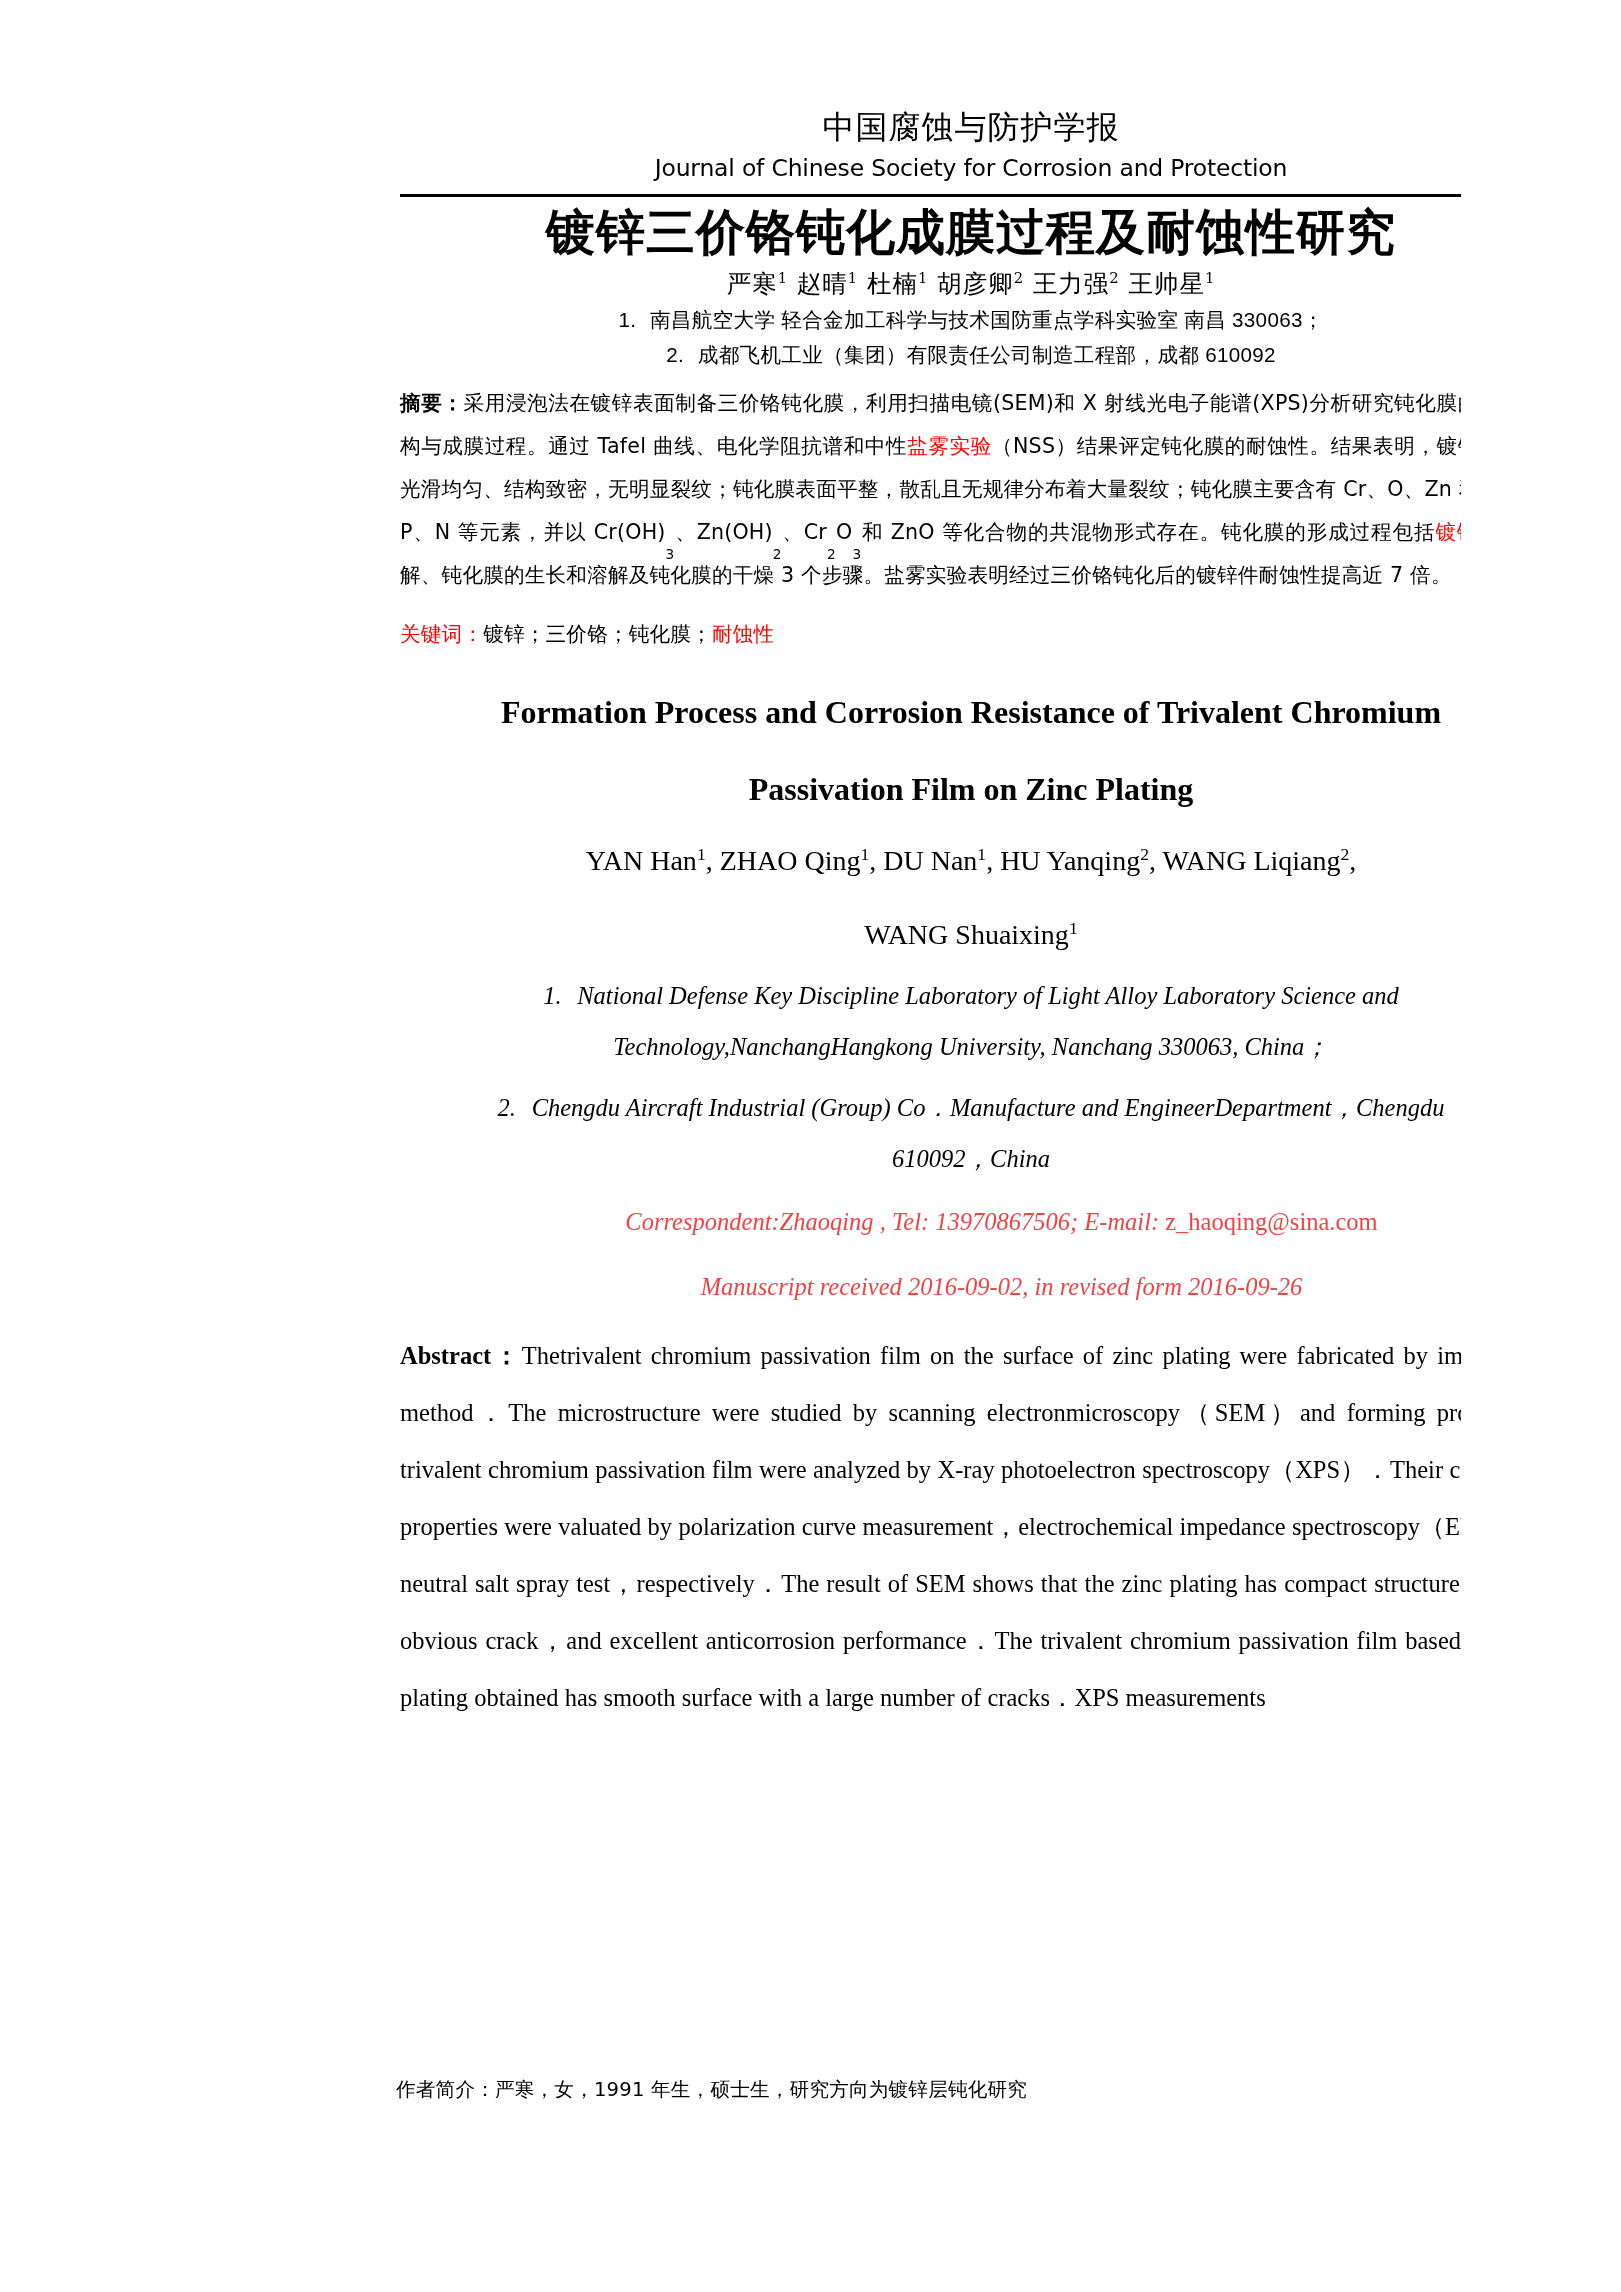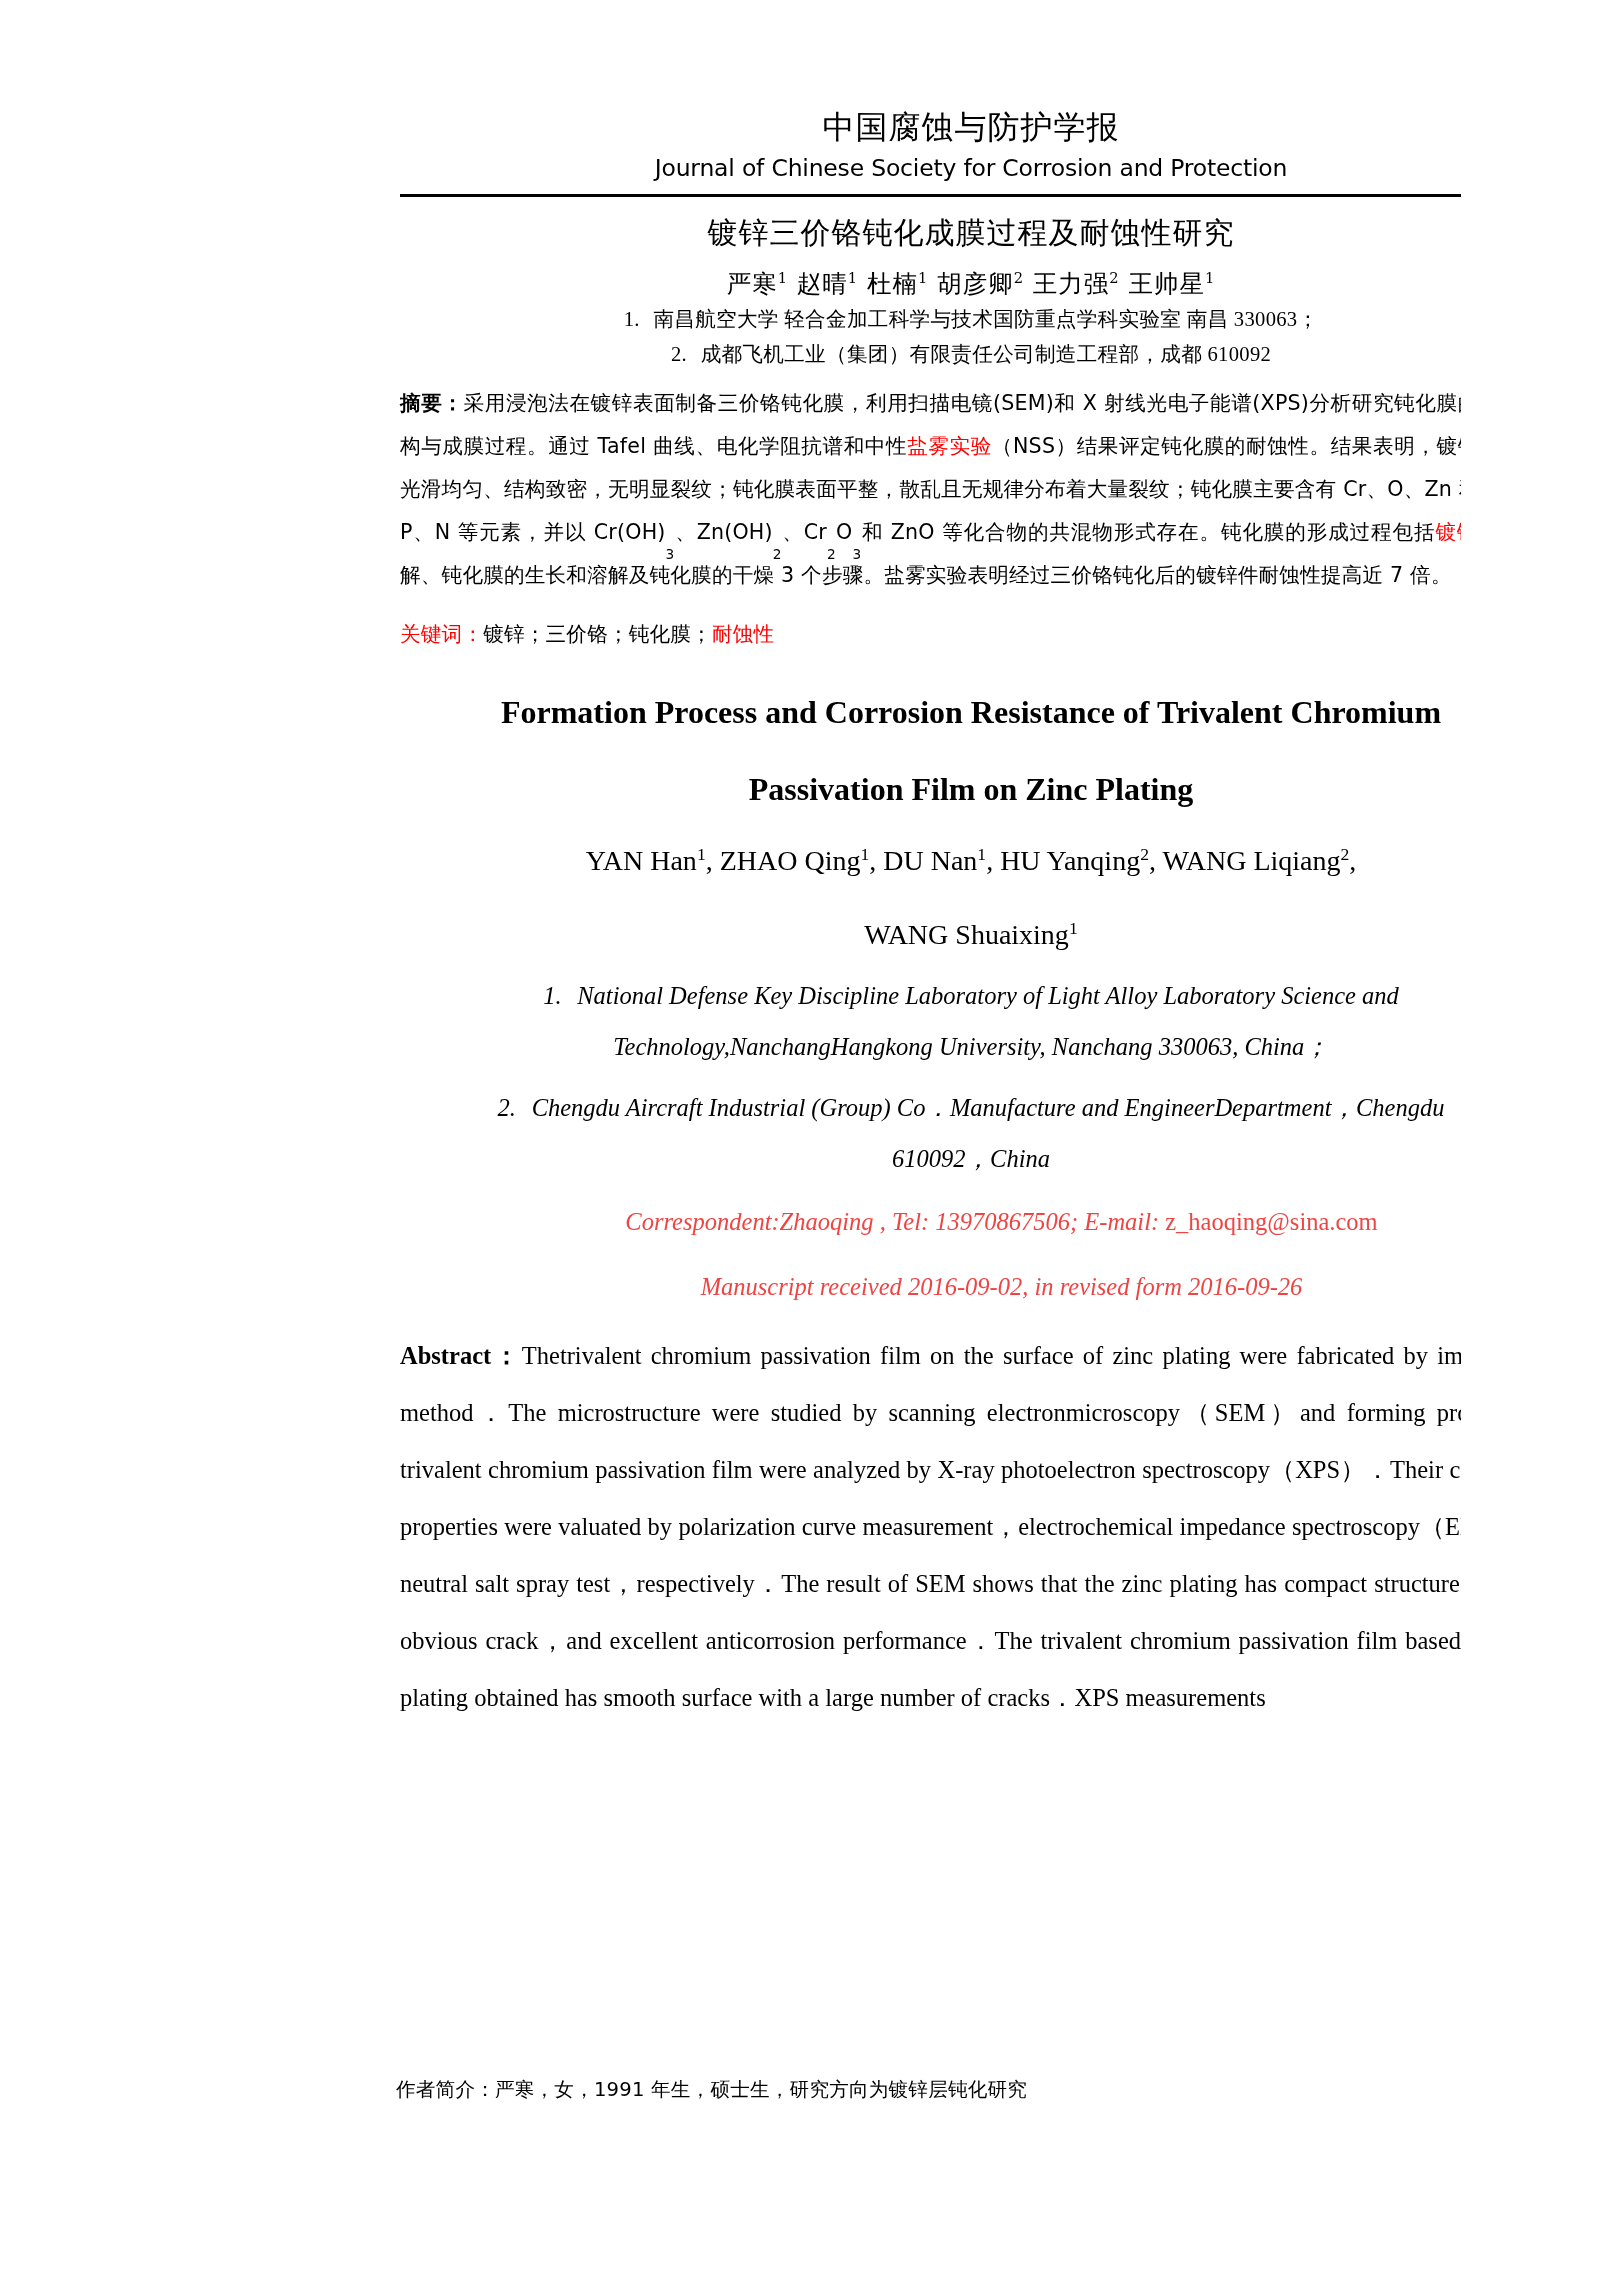--- a/index.html
+++ b/index.html
@@ -49,22 +49,22 @@
     border-top: 3.9px solid #000;
     margin: 8.8px 0 0 0;
     width: 100%;
     height: 0;
   }
 
   
   .title-cn {
     text-align: center;
     font-family: "DejaVu Sans", "Liberation Sans", sans-serif;
-    font-weight: normal;
-    font-size: 30px;
+    font-weight: bold;
+    font-size: 49px;
     line-height: 57px;
     letter-spacing: 1px;
     margin-top: 7.8px;
   }
 
   
   .authors-cn {
     text-align: center;
     font-family: "DejaVu Serif", "Liberation Serif", serif;
     font-size: 24.5px;
@@ -74,21 +74,21 @@
   }
   .authors-cn sup {
     font-size: 14.7px;
     vertical-align: super;
     line-height: 0;
   }
 
   
   .affil-cn {
     text-align: center;
-    font-family: Liberation Serif, serif;
+    font-family: Liberation Sans, sans-serif;
     font-size: 20.6px;
     line-height: 35px;
     letter-spacing: 0.3px;
   }
   .affil-cn .num { margin-right: 13.7px; }
 
   
   .abs-cn {
     font-family: "DejaVu Sans", "Liberation Sans", sans-serif;
     font-size: 20.6px;

